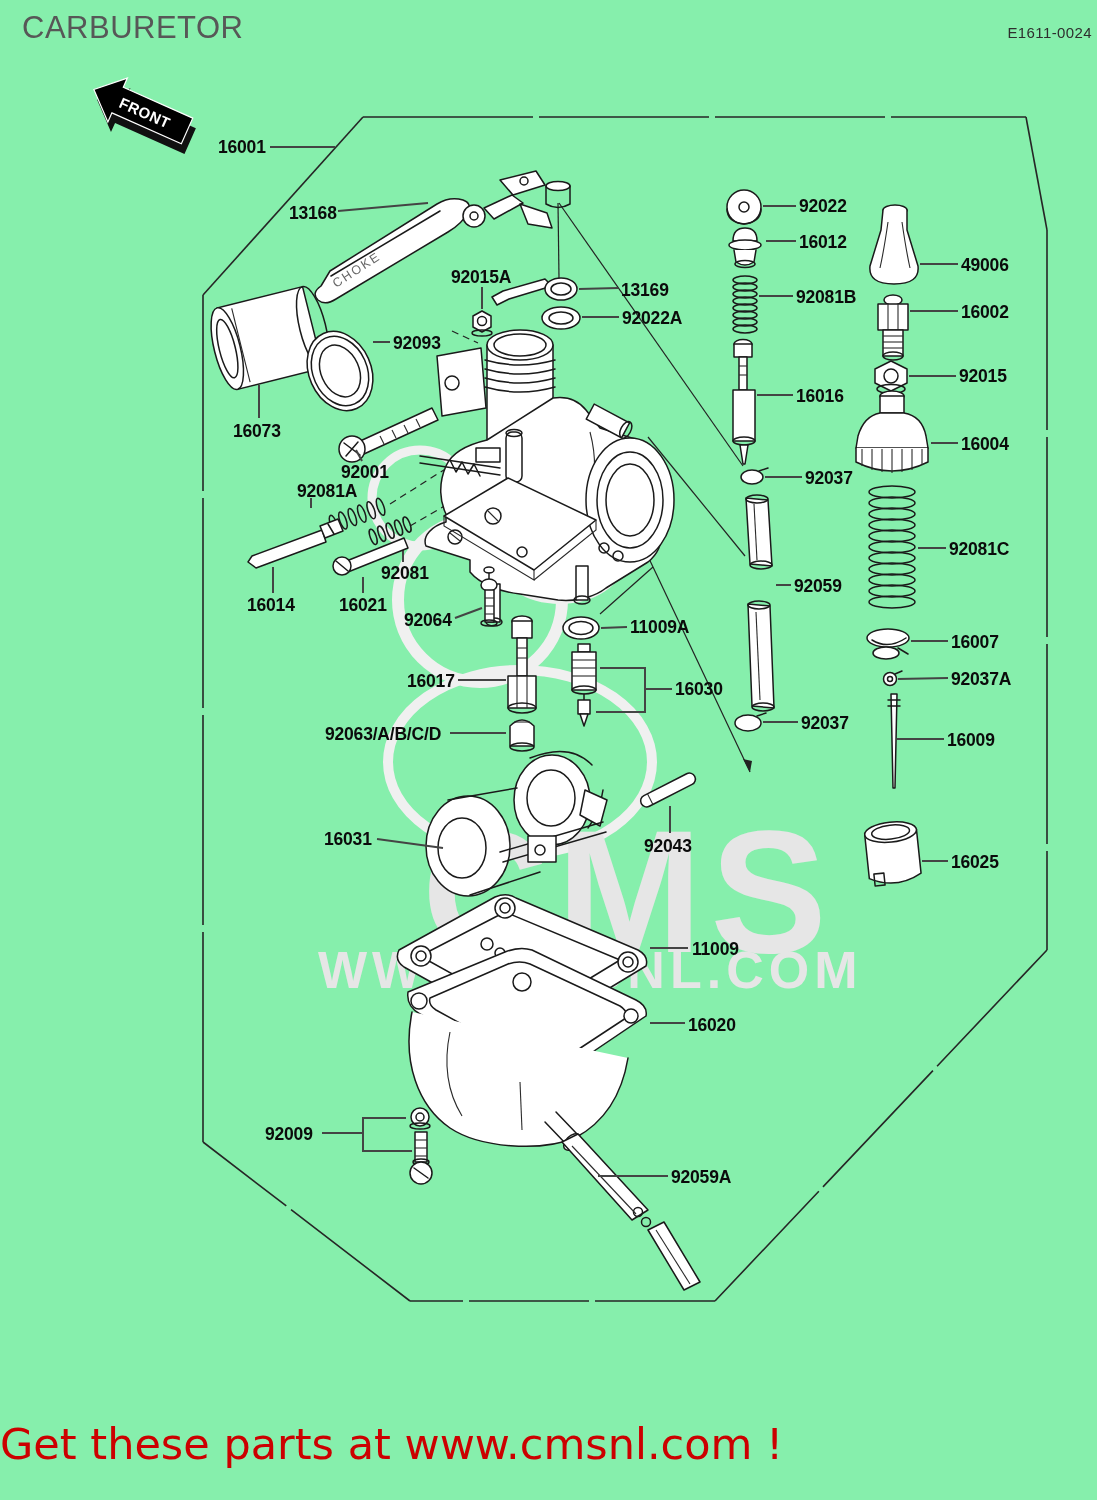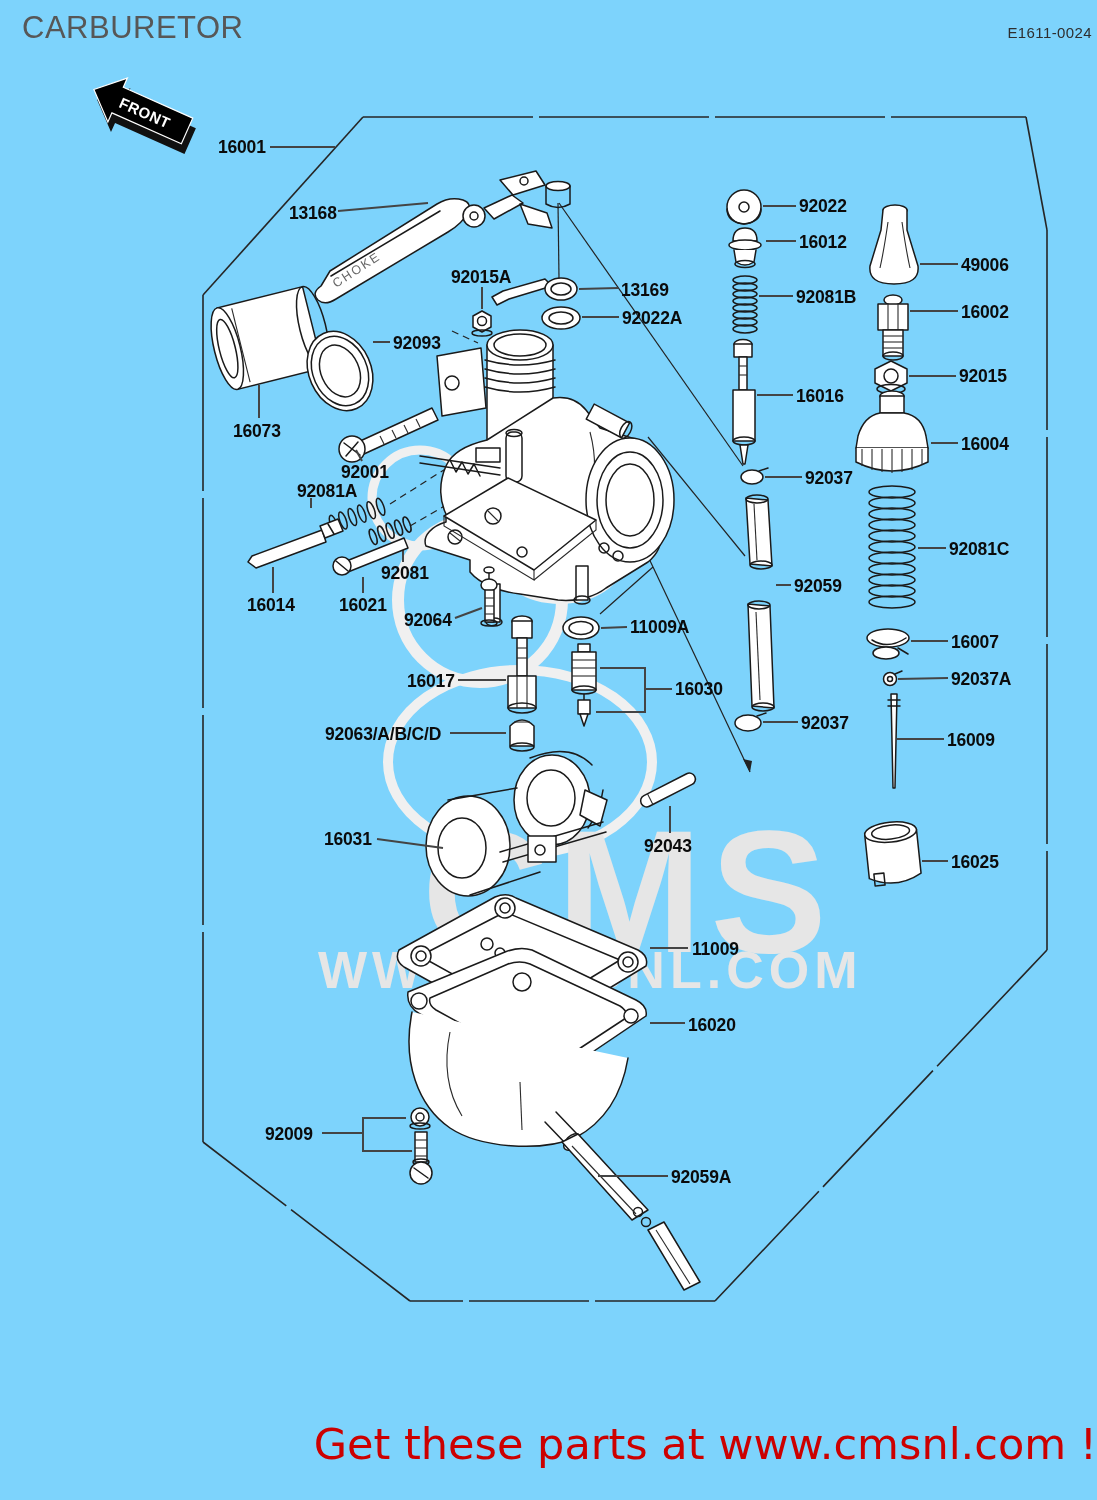--- a/index.html
+++ b/index.html
@@ -1,22 +1,22 @@
 <!DOCTYPE html>
 <html><head>
 <meta charset="utf-8">
 <style>
   html,body{margin:0;padding:0;background:#fff;}
-  .page{position:relative;width:1097px;height:1500px;background:#7dd3fc;overflow:hidden;
+  .page{position:relative;width:1097px;height:1500px;background:#86efac;overflow:hidden;
         font-family:"Liberation Sans",sans-serif;}
   .page-title{position:absolute;left:22px;top:10px;font-size:31px;font-weight:400;
         color:#575757;letter-spacing:.5px;}
   .doc-code{position:absolute;right:5px;top:24px;font-size:15px;font-weight:400;
         color:#2e2e2e;letter-spacing:.4px;margin-left:20px;}
-  .footer-cta{position:absolute;left:0;top:1419px;width:100%;text-align:right;
+  .footer-cta{position:absolute;left:0;top:1419px;width:100%;text-align:left;
         font-family:"DejaVu Sans","Liberation Sans",sans-serif;
         font-size:43px;color:#cc0000;cursor:pointer;}
   svg{position:absolute;left:0;top:0;}
   .ln{stroke:#1a1a1a;stroke-width:1.5;fill:none;stroke-linejoin:round;stroke-linecap:round;}
   .lnw{stroke:#1a1a1a;stroke-width:1.5;fill:#ffffff;stroke-linejoin:round;stroke-linecap:round;}
   .thin{stroke:#2a2a2a;stroke-width:1.1;fill:none;}
   .ld{stroke:#444;stroke-width:2;fill:none;}
   .lbl{font:700 17.5px "Liberation Sans",sans-serif;fill:#0b0b0b;letter-spacing:-.2px;}
   .bound{stroke:#262626;stroke-width:1.6;fill:none;}
   .xln{stroke:#222;stroke-width:1.2;fill:none;}

